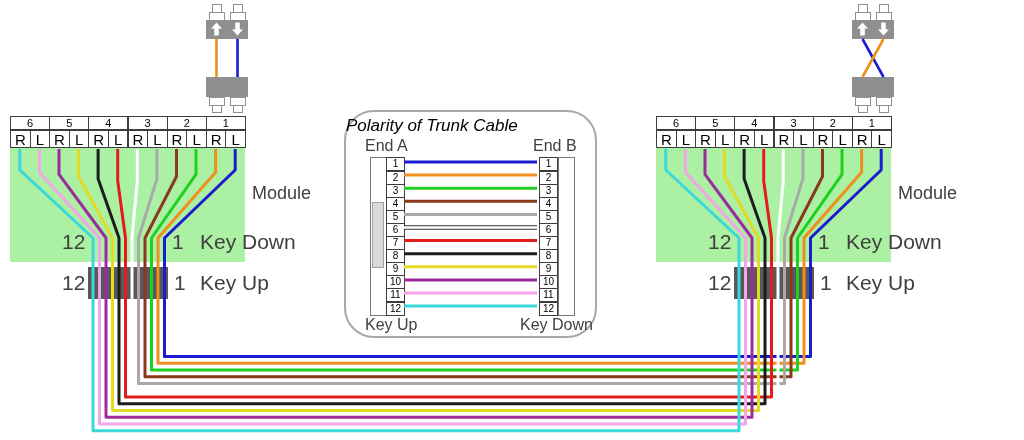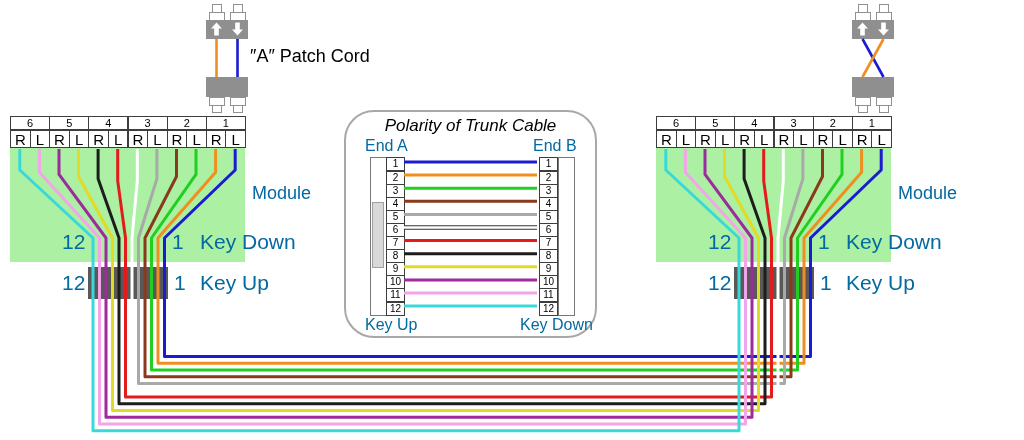--- a/index.html
+++ b/index.html
@@ -1,33 +1,33 @@
 <!DOCTYPE html>
 <html><head>
 <meta charset="utf-8">
 <style>
   * { margin:0; padding:0; box-sizing:border-box; }
   body { background:#ffffff; }
   .canvas {
     position:relative; width:1024px; height:440px; background:#ffffff;
     font-family:"Liberation Sans", sans-serif; color:#000; overflow:hidden;
   }
-  .lbl { position:absolute; white-space:nowrap; color:#0369a1;text-align:right; }
+  .lbl { position:absolute; white-space:nowrap; color:#404040;text-align:right; }
   .cell {
     position:absolute; background:#fff; border:1px solid #3d3d3d;
     display:flex; align-items:center; justify-content:center; line-height:1;
   }
   .module { position:absolute; width:235px; height:200px; }
   #wires { position:absolute; left:0; top:0; z-index:10; pointer-events:none; }
 
   .trunk-box {
     position:absolute; left:344px; top:110px; width:253px; height:228px;
     background:#fff; border:2px solid #a8a8a8; border-radius:30px; z-index:1;
   }
-  .trunk-title { position:absolute; left:0; right:0; top:4px; text-align:center;
+  .trunk-title { position:absolute; left:0; right:0; top:4px; 
     font-style:italic; font-size:17px; }
   .end-a  { left:19px;  top:25px; font-size:16px; }
   .end-b  { left:187px; top:25px; font-size:16px; }
   .key-up   { left:19px;  top:204px; font-size:16px; }
   .key-down { left:174px; top:204px; font-size:16px; }
   .conn-body { position:absolute; top:45px; width:17px; height:159px;
     background:#fff; border:1px solid #787878; }
   .conn-body.left  { left:24px; }
   .conn-body.right { left:212px; }
   .conn-key { position:absolute; left:26px; top:90px; width:12px; height:66px;
@@ -129,21 +129,20 @@
       <div class="cell" style="position: absolute; left: 193px; top: 110.9px; width: 19px; height: 14px; font-size: 10px;">6</div>
       <div class="cell" style="position: absolute; left: 193px; top: 124px; width: 19px; height: 14px; font-size: 10px;">7</div>
       <div class="cell" style="position: absolute; left: 193px; top: 137.1px; width: 19px; height: 14px; font-size: 10px;">8</div>
       <div class="cell" style="position: absolute; left: 193px; top: 150.2px; width: 19px; height: 14px; font-size: 10px;">9</div>
       <div class="cell" style="position: absolute; left: 193px; top: 163.3px; width: 19px; height: 14px; font-size: 10px;">10</div>
       <div class="cell" style="position: absolute; left: 193px; top: 176.4px; width: 19px; height: 14px; font-size: 10px;">11</div>
       <div class="cell" style="position: absolute; left: 193px; top: 189.5px; width: 19px; height: 14px; font-size: 10px;">12</div>
     </div>
 
   <div class="patch" style="left: 206px;">
-    <div class="patch-label"><span>″</span><span class="letter">A</span><span>″</span><span>&nbsp;Patch Cord</span></div>
   <div style="position: absolute; background: rgb(255, 255, 255); border: 1.5px solid rgb(145, 145, 145); left: 5.5px; top: 4px; width: 10px; height: 9px;"></div>
       <div style="position: absolute; background: rgb(255, 255, 255); border: 1.5px solid rgb(145, 145, 145); left: 2.5px; top: 12px; width: 16px; height: 9px;"></div>
       <div style="position: absolute; background: rgb(255, 255, 255); border: 1.5px solid rgb(145, 145, 145); left: 2.5px; top: 97px; width: 16px; height: 9px;"></div>
       <div style="position: absolute; background: rgb(255, 255, 255); border: 1.5px solid rgb(145, 145, 145); left: 5.5px; top: 105px; width: 10px; height: 8px;"></div>
       <div style="position: absolute; background: rgb(255, 255, 255); border: 1.5px solid rgb(145, 145, 145); left: 26.5px; top: 4px; width: 10px; height: 9px;"></div>
       <div style="position: absolute; background: rgb(255, 255, 255); border: 1.5px solid rgb(145, 145, 145); left: 23.5px; top: 12px; width: 16px; height: 9px;"></div>
       <div style="position: absolute; background: rgb(255, 255, 255); border: 1.5px solid rgb(145, 145, 145); left: 23.5px; top: 97px; width: 16px; height: 9px;"></div>
       <div style="position: absolute; background: rgb(255, 255, 255); border: 1.5px solid rgb(145, 145, 145); left: 26.5px; top: 105px; width: 10px; height: 8px;"></div>
       <div style="position: absolute; left: 0px; top: 20px; width: 42px; height: 19px; background: rgb(143, 143, 143);"></div>
       <div style="position: absolute; left: 0px; top: 77px; width: 42px; height: 20px; background: rgb(143, 143, 143);"></div>

